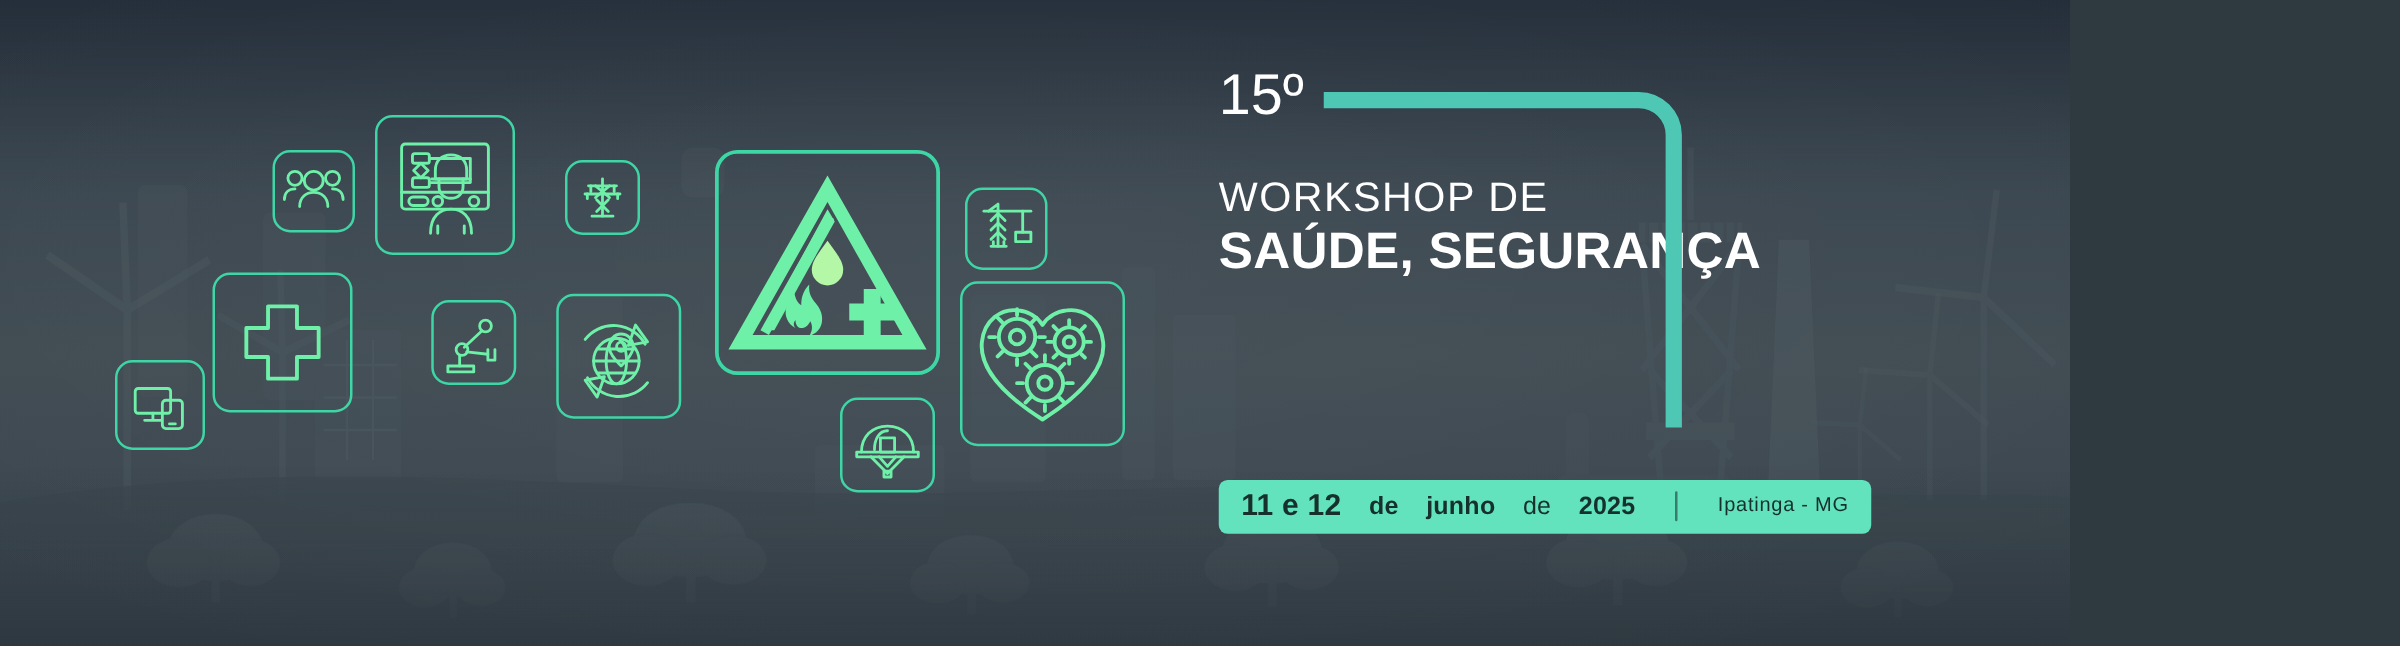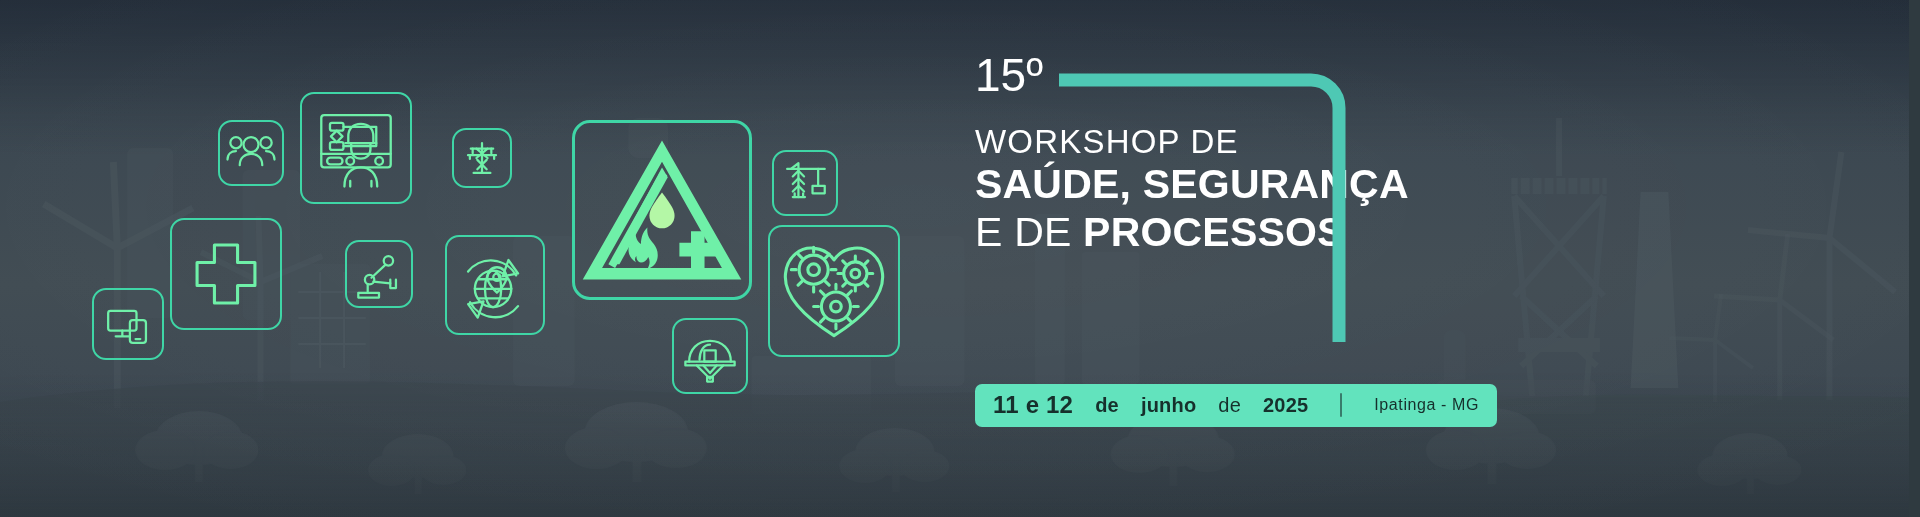--- a/index.html
+++ b/index.html
@@ -1,21 +1,21 @@
 <!DOCTYPE html>
 <html lang="pt-BR"><head>
 <meta charset="utf-8">
 <title>15º Workshop de Saúde, Segurança Ocupacional e de Processos</title>
 <style>
   html,body{margin:0;padding:0;background:#2f3a40;}
   body{font-family:"Liberation Sans", sans-serif;}
 
   .banner{
     position:relative;
-    width:1909px;
+    width:1656px;
     height:517px;
     overflow:hidden;
     background:
       linear-gradient(180deg,#323d4b 0%,#3a464e 18%,#414c52 42%,#3e4a50 70%,#39444b 100%);
   }
 
   
   .bg-layer{position:absolute;inset:0;}
   .bg-svg{position:absolute;inset:0;width:100%;height:100%;}
 
@@ -44,21 +44,21 @@
   .text-block{position:absolute;left:975px;top:56px;width:760px;}
 
   .ordinal-row{position:relative;height:60px;}
   .ordinal{
     position:absolute;left:0;top:-4px;
     font-size:46px;line-height:1;color:#ffffff;font-weight:400;letter-spacing:0px;
   }
   .rule-wrap{position:absolute;left:78px;top:0;width:520px;height:300px;pointer-events:none;}
 
   .line-1{
-    margin-top:8px;
+    margin-top:24px;
     font-size:33px;line-height:1.12;letter-spacing:1.2px;
     color:#ffffff;font-weight:400;
   }
   .line-2,.line-3,.line-4{
     font-size:41px;line-height:1.17;letter-spacing:0.2px;
     color:#ffffff;font-weight:bold;
   }
   .line-4 .thin{font-weight:400;}
 
   .date-badge{
@@ -376,21 +376,20 @@
       <div class="ordinal">15º</div>
       <div class="rule-wrap">
         <svg width="520" height="300" viewBox="0 0 520 300" aria-hidden="true">
           <path d="M6 24 H 258 a 28 28 0 0 1 28 28 V 286" fill="none" stroke="#4ec8b4" stroke-width="13" stroke-linecap="butt"></path>
         </svg>
       </div>
     </div>
 
     <div class="line-1">WORKSHOP DE</div>
     <div class="line-2">SAÚDE, SEGURANÇA</div>
-    <div class="line-4"><span class="thin">E DE </span><span>PROCESSOS</span></div>
   </div>
 
   <div class="date-badge">
     <span class="date-strong">11 e 12</span>
     <span class="date-mid">de</span>
     <span class="date-mid">junho</span>
     <span class="date-light">de</span>
     <span class="date-mid">2025</span>
     <span class="date-sep"></span>
     <span class="date-city">Ipatinga - MG</span>

